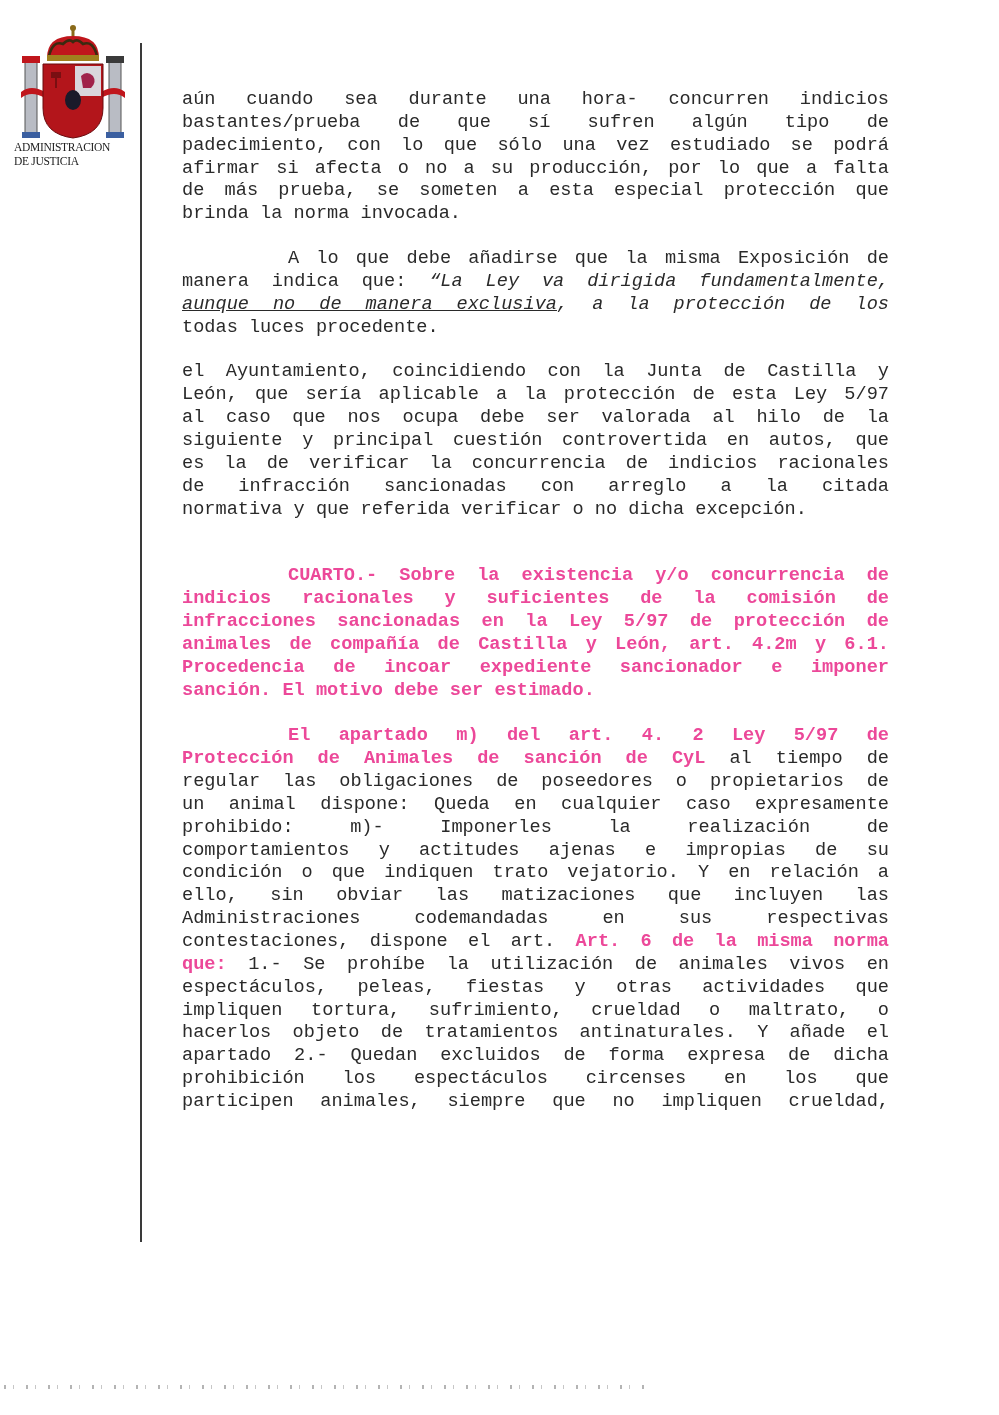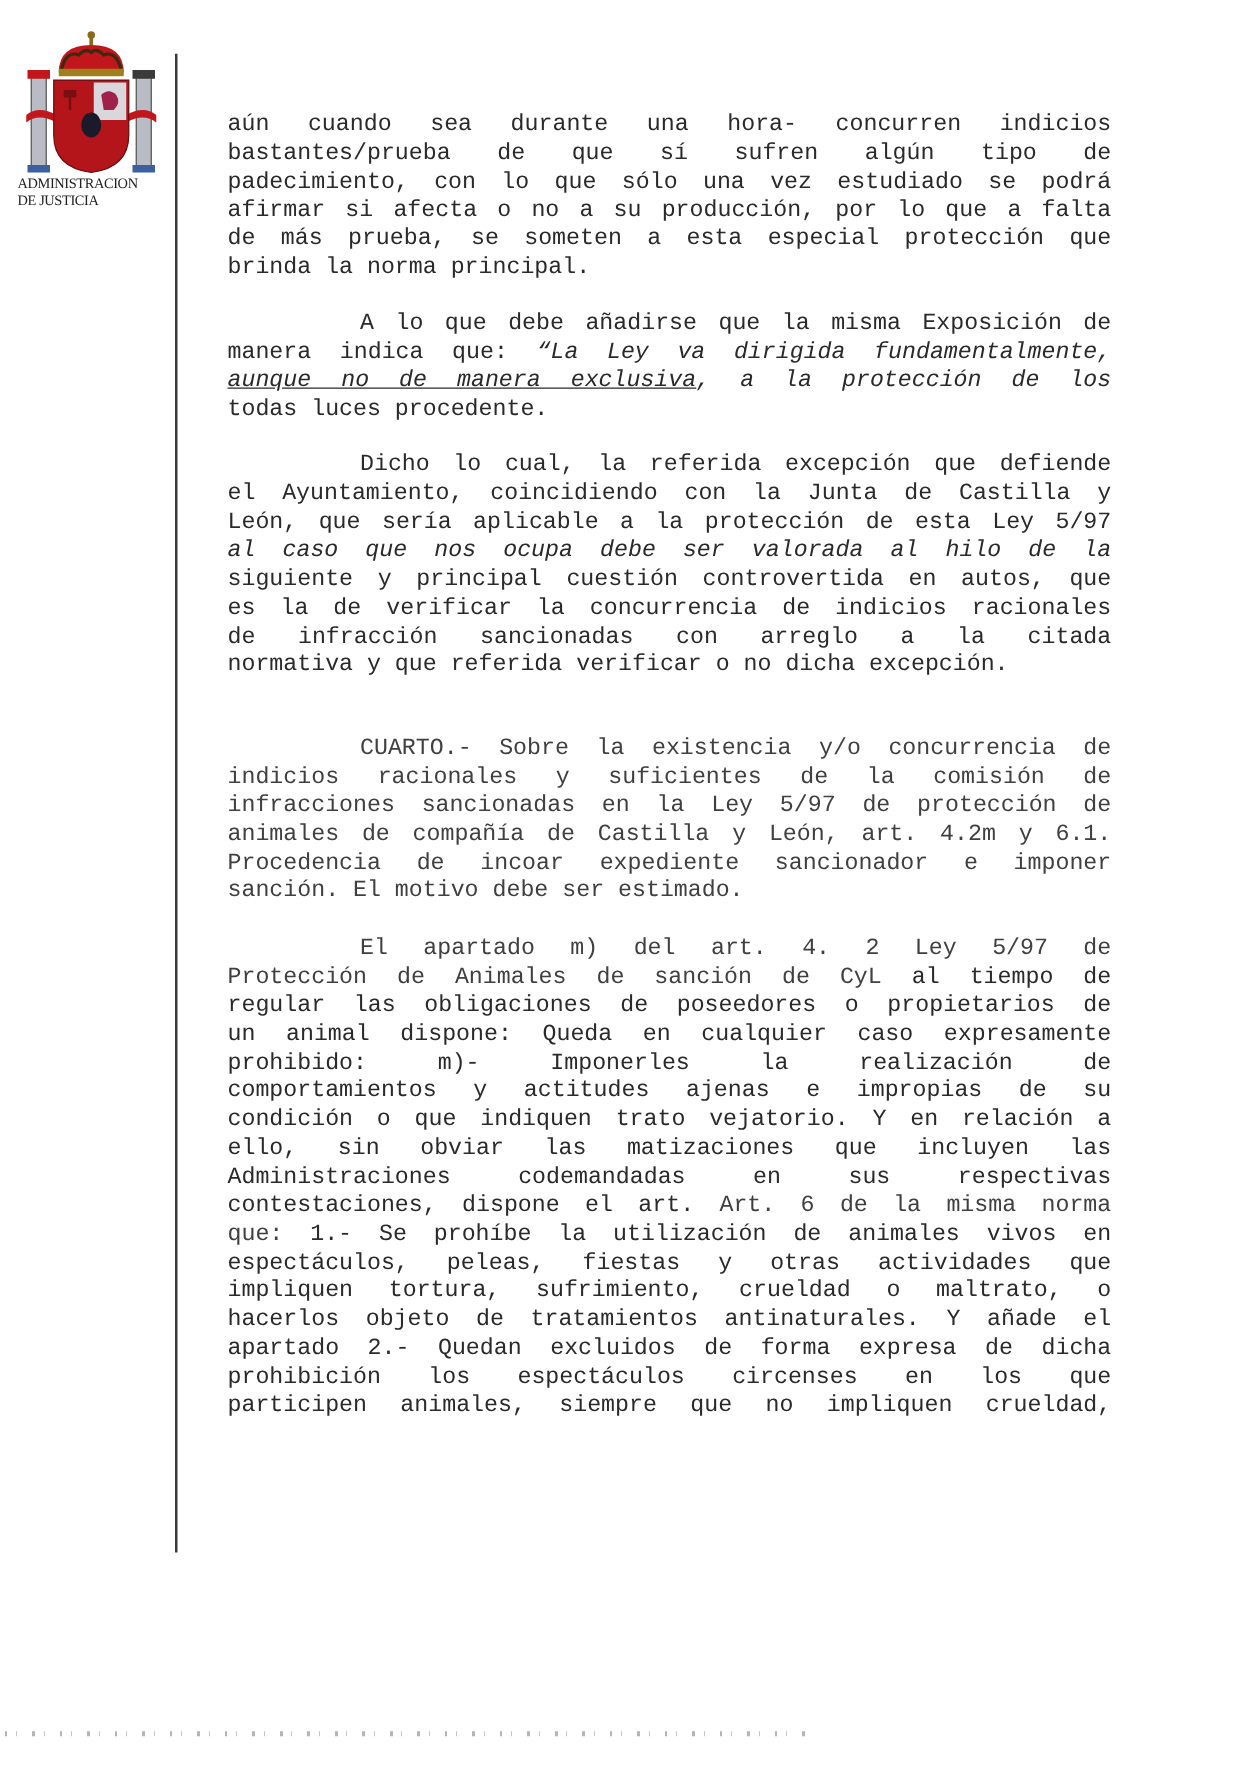--- a/index.html
+++ b/index.html
@@ -54,21 +54,21 @@
       text-align-last: justify;
       overflow: visible;
     }
     .line.last {
       text-align: left;
       text-align-last: left;
     }
     .indent { padding-left: 106px; }
     .para { margin-bottom: 22px; }
     .para.gap-big { margin-bottom: 44px; }
-    .bold { font-weight: normal; color: #404040; }
+    .bold { font-weight: bold; color: #ec4899; }
     .it { font-style: italic; }
     .ul { text-decoration: underline; }
     .footer-noise {
       position: absolute;
       left: 4px;
       top: 1385px;
       width: 640px;
       height: 4px;
       background-image: repeating-linear-gradient(90deg, #777 0 2px, transparent 2px 9px, #999 9px 10px, transparent 10px 22px);
       opacity: 0.55;
@@ -109,35 +109,34 @@
 <div class="margin-rule"></div>
 
 <div class="content">
 
   <div class="para">
     <div class="line" style="white-space: normal;">aún cuando sea durante una hora- concurren indicios</div>
     <div class="line" style="white-space: normal;">bastantes/prueba de que sí sufren algún tipo de</div>
     <div class="line" style="white-space: normal;">padecimiento, con lo que sólo una vez estudiado se podrá</div>
     <div class="line" style="white-space: normal;">afirmar si afecta o no a su producción, por lo que a falta</div>
     <div class="line" style="white-space: normal;">de más prueba, se someten a esta especial protección que</div>
-    <div class="line last">brinda la norma principal.</div>
+    <div class="line last">brinda la norma invocada.</div>
   </div>
 
   <div class="para">
     <div class="line indent" style="white-space: normal;">A lo que debe añadirse que la misma Exposición de</div>
     <div class="line" style="white-space: normal;"><span>manera indica que: </span><span class="it">“La Ley va dirigida fundamentalmente,</span></div>
     <div class="line" style="white-space: normal;"><span class="it ul">aunque no de manera exclusiva</span><span class="it">, a la protección de los</span></div>
     <div class="line last">todas luces procedente.</div>
   </div>
 
   <div class="para gap-big">
-    <div class="line indent" style="white-space: normal;">Dicho lo cual, la referida excepción que defiende</div>
     <div class="line" style="white-space: normal;">el Ayuntamiento, coincidiendo con la Junta de Castilla y</div>
     <div class="line" style="white-space: normal;">León, que sería aplicable a la protección de esta Ley 5/97</div>
-    <div class="line" style="white-space: normal; font-style: italic;">al caso que nos ocupa debe ser valorada al hilo de la</div>
+    <div class="line" style="white-space: normal;">al caso que nos ocupa debe ser valorada al hilo de la</div>
     <div class="line" style="white-space: normal;">siguiente y principal cuestión controvertida en autos, que</div>
     <div class="line" style="white-space: normal;">es la de verificar la concurrencia de indicios racionales</div>
     <div class="line" style="white-space: normal;">de infracción sancionadas con arreglo a la citada</div>
     <div class="line last">normativa y que referida verificar o no dicha excepción.</div>
   </div>
 
   <div class="para bold" style="margin-bottom:23px;">
     <div class="line indent" style="white-space: normal;">CUARTO.- Sobre la existencia y/o concurrencia de</div>
     <div class="line" style="white-space: normal;">indicios racionales y suficientes de la comisión de</div>
     <div class="line" style="white-space: normal;">infracciones sancionadas en la Ley 5/97 de protección de</div>

